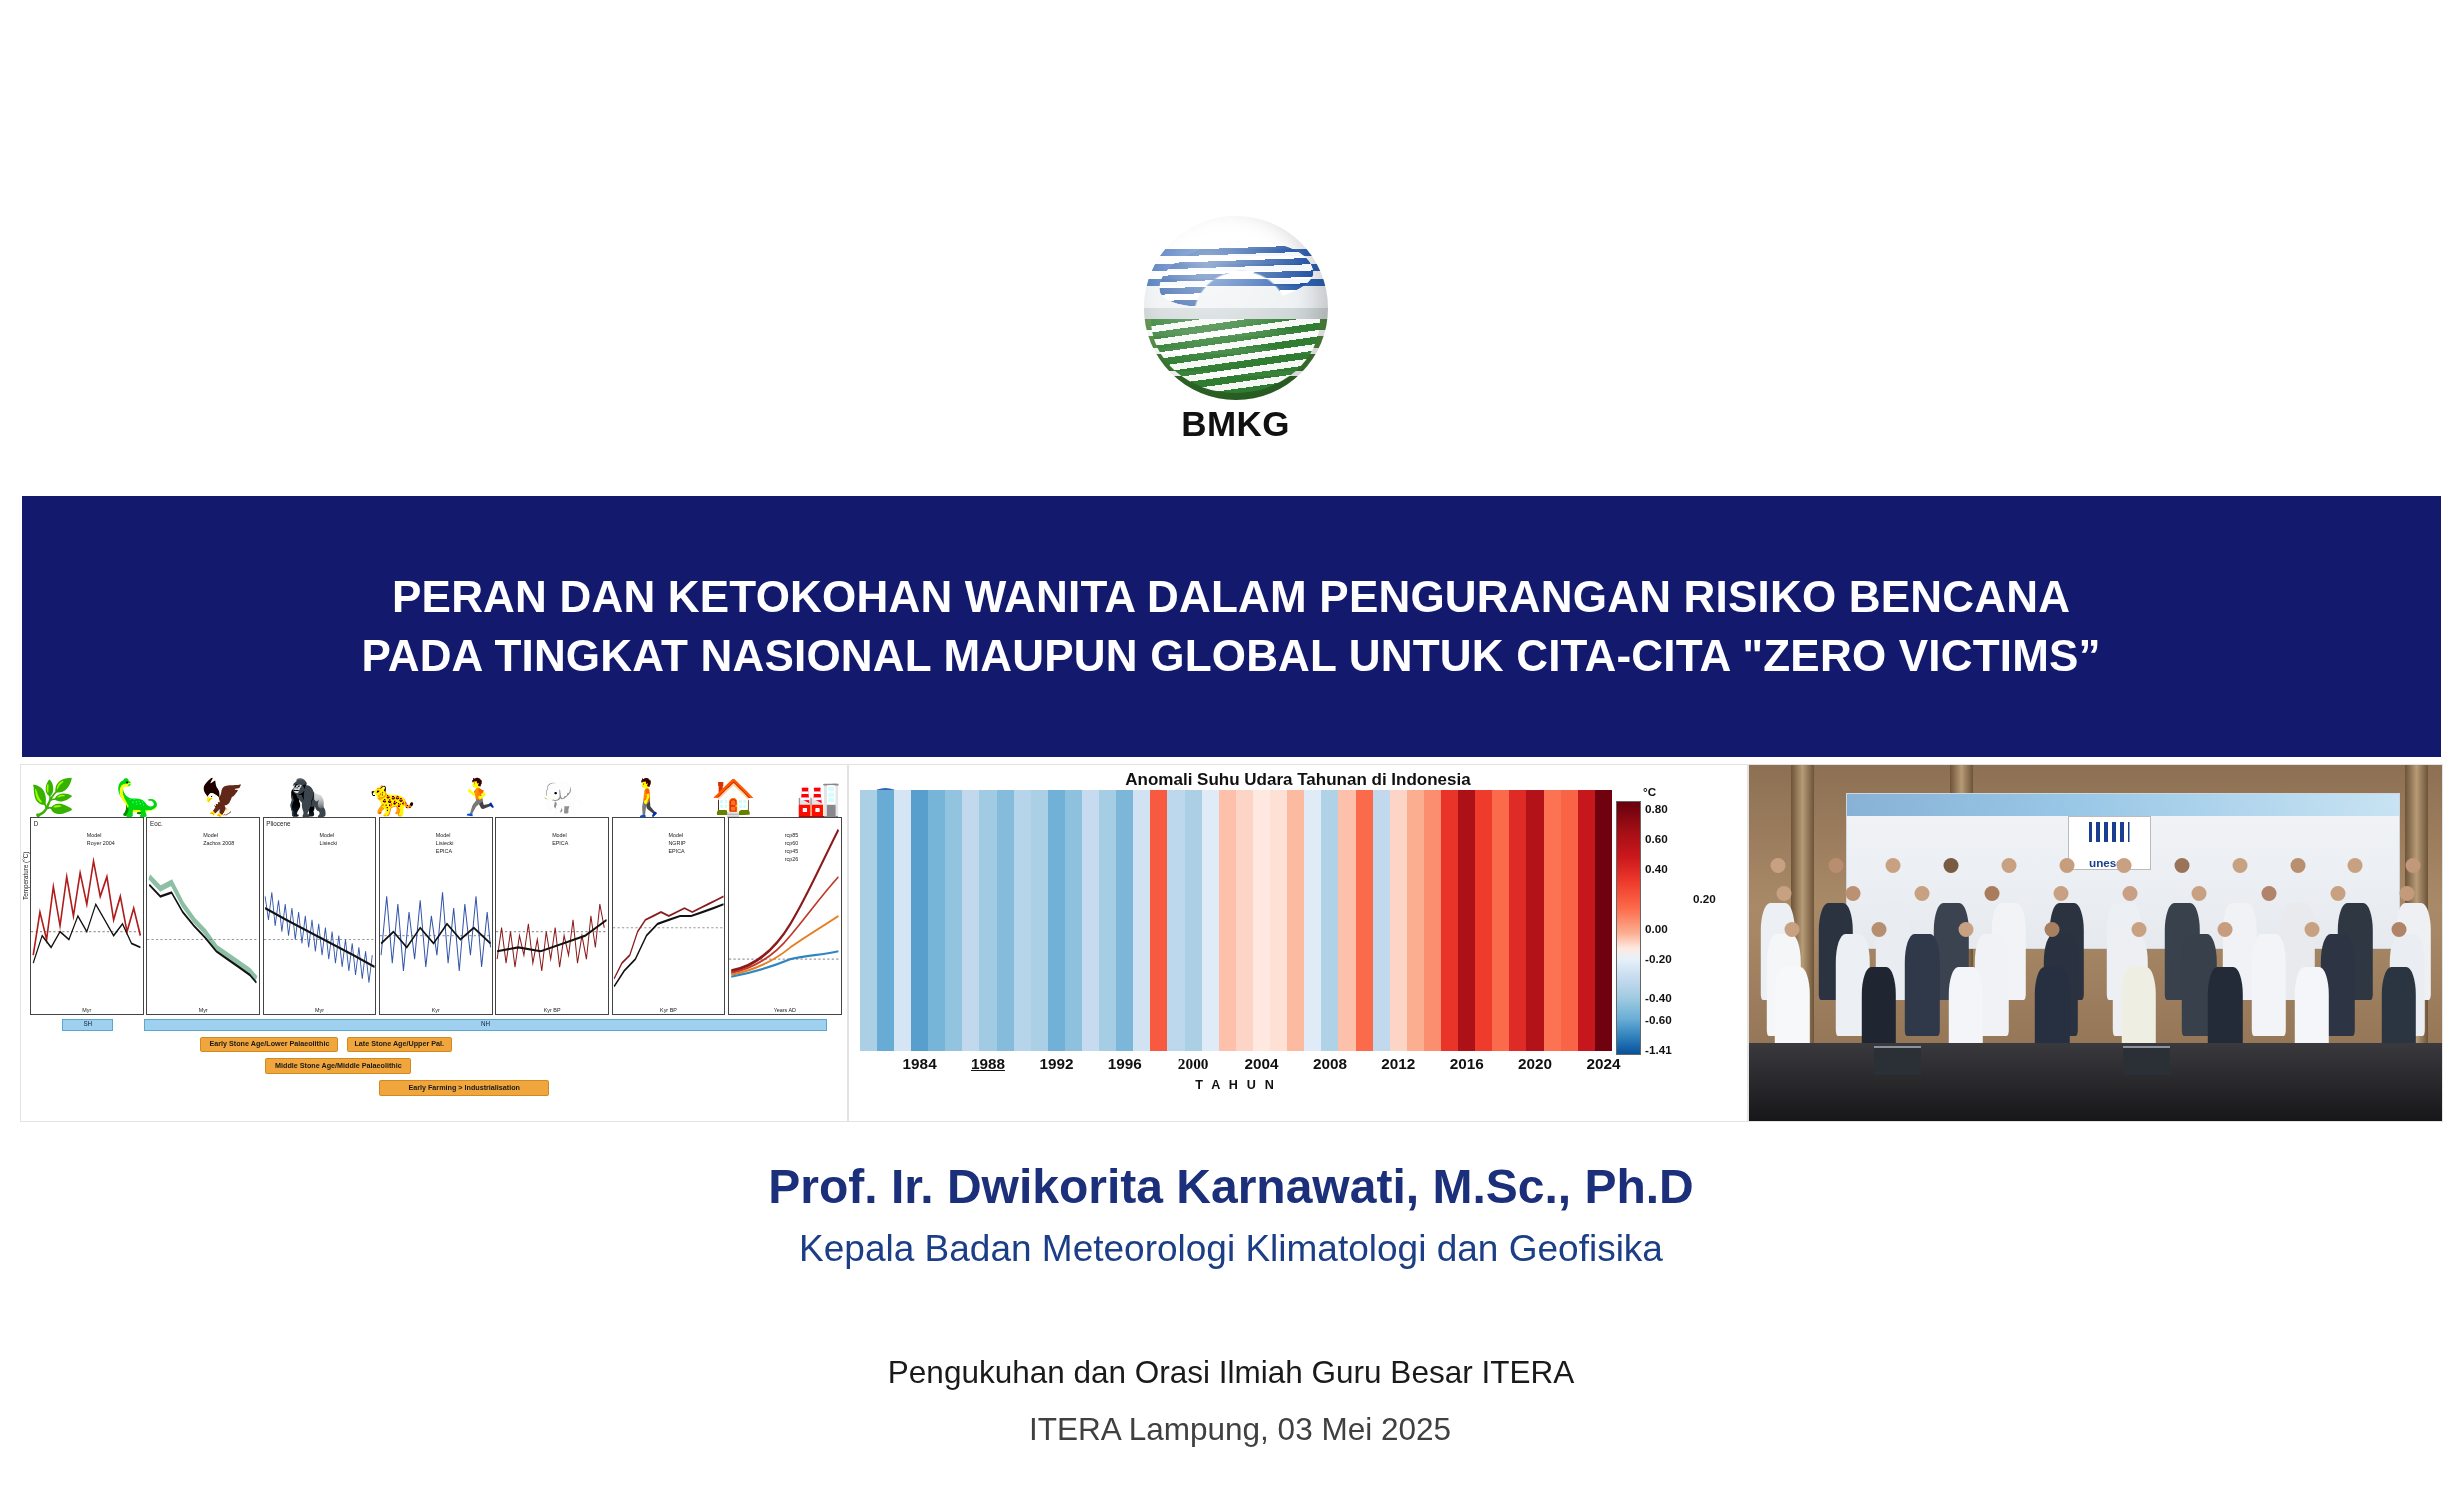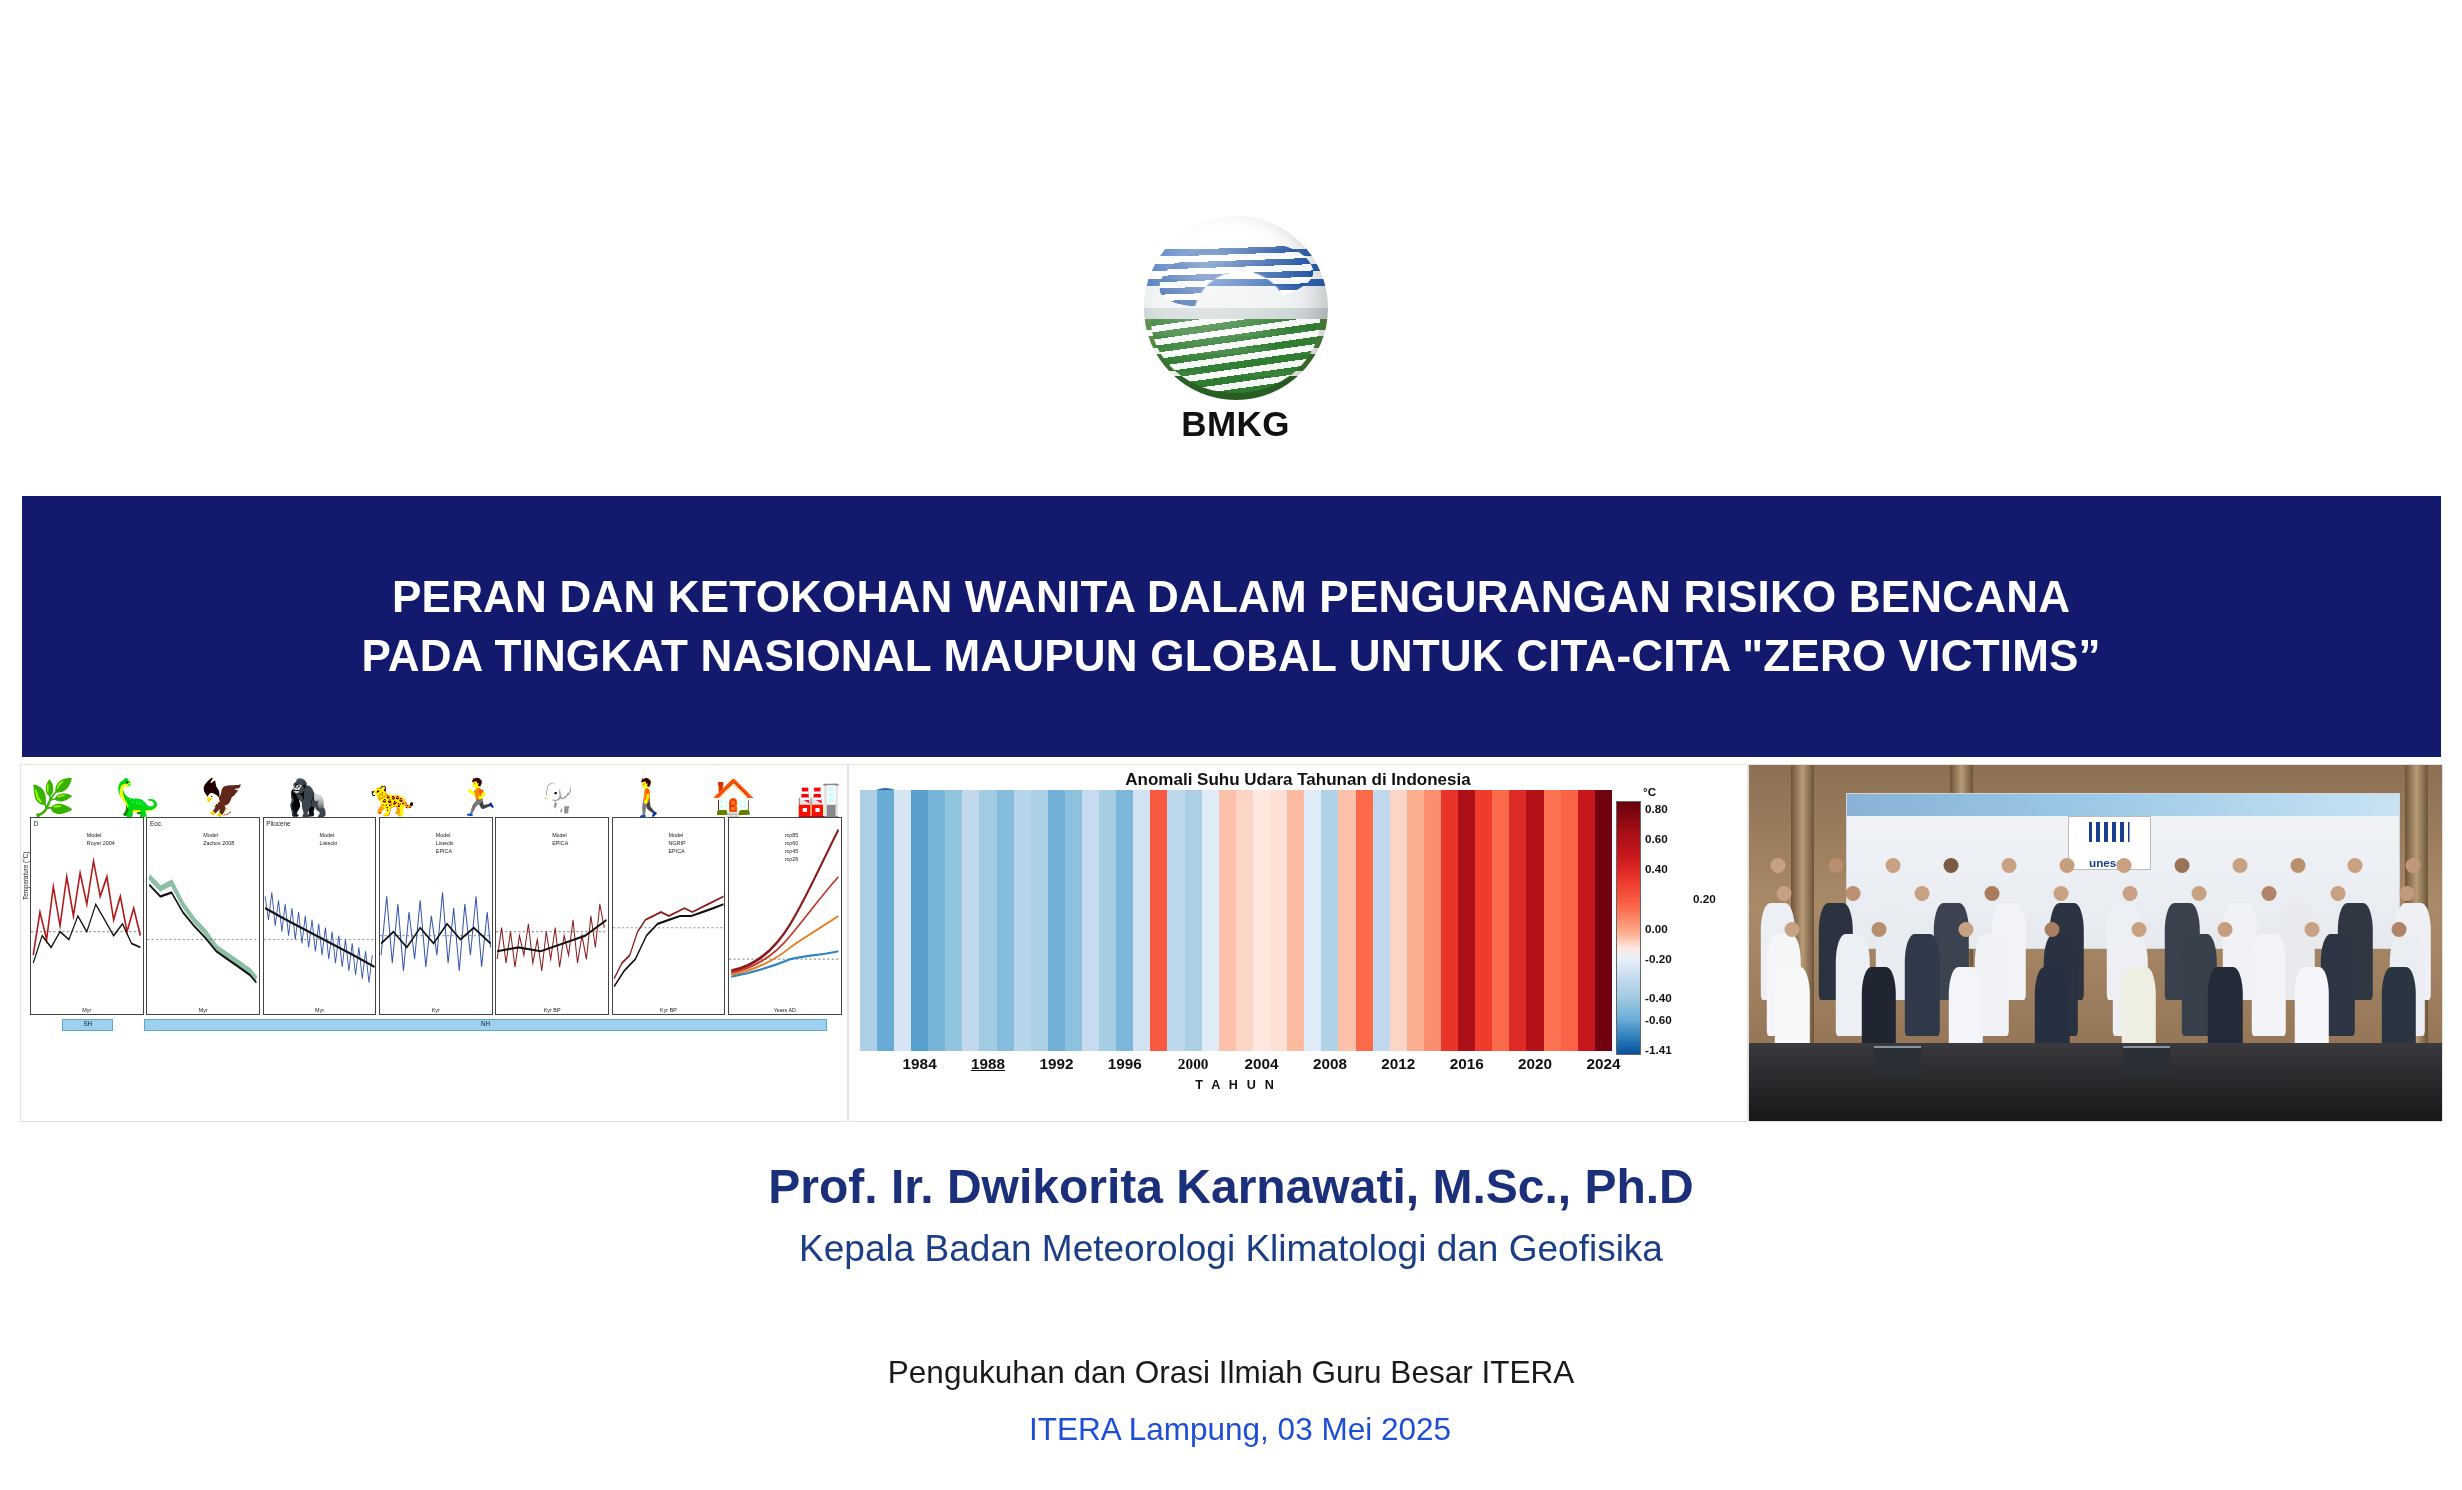--- a/index.html
+++ b/index.html
@@ -463,21 +463,21 @@
     text-align: center;
     font-size: 31.5px;
     color: #1a1a1a;
   }
   .event-line2 {
     position: absolute;
     left: 0; right: 0;
     top: 1411px;
     text-align: center;
     font-size: 31.5px;
-    color: #1d4ed8;
+    color: #404040;
     padding-left: 18px;
   }
 </style>
 </head>
 <body>
 
 <div class="logo-wrap">
   <div class="logo-globe">
     <div class="logo-swoosh"></div>
     <div class="logo-green"></div>
@@ -609,20 +609,26 @@
         </div>
         <div class="axis-x">Years AD</div>
       </div>
     </div>
 
     <div class="era-row">
       <div class="era-bar" style="left:4%;width:6%;">SH</div>
       <div class="era-bar" style="left:14%;width:84%;">NH</div>
     </div>
 
+    <div class="cult-row">
+      <div class="cult" style="left:21%;top:1.8px;width:17%;">Early Stone Age/Lower Palaeolithic</div>
+      <div class="cult" style="left:29%;top:23.4px;width:18%;">Middle Stone Age/Middle Palaeolithic</div>
+      <div class="cult" style="left:39%;top:1.8px;width:13%;">Late Stone Age/Upper Pal.</div>
+      <div class="cult" style="left:43%;top:45px;width:21%;">Early Farming &gt; Industrialisation</div>
+    </div>
   </div>
 
   <div class="stripes-panel">
     <div class="stripes-title">Anomali Suhu Udara Tahunan di Indonesia</div>
 
     <div class="stripes-logo">
       <div class="g"></div>
       <div class="t">BMKG</div>
     </div>
 

